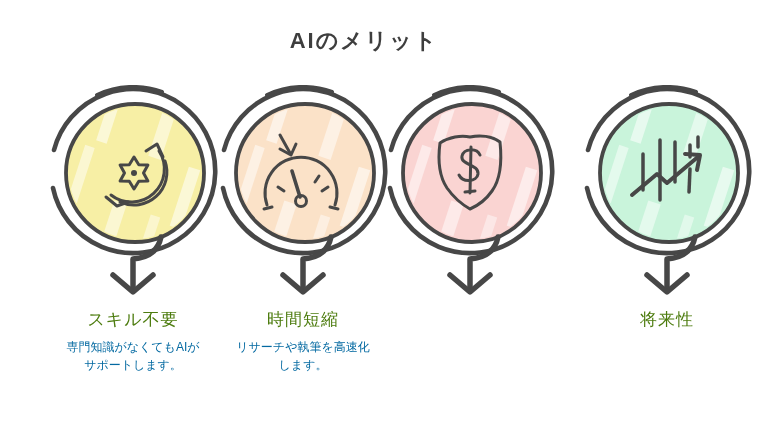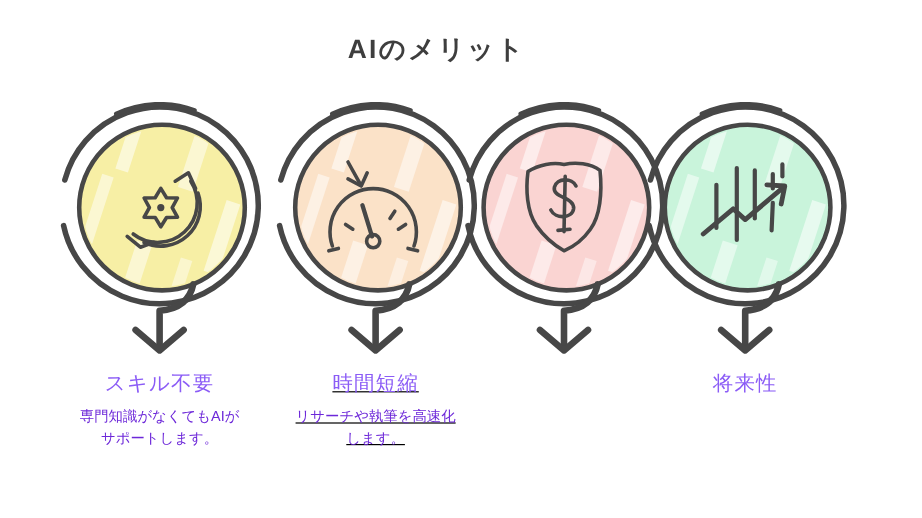--- a/index.html
+++ b/index.html
@@ -9,24 +9,24 @@
   }
   .stage{position:relative;width:768px;height:432px;background:#ffffff;}
   .title{
     position:absolute;top:26px;left:0;right:0;text-align:center;
     font-size:22px;font-weight:bold;letter-spacing:2px;color:#3e3e3e;
     transform:translateX(-20px);
   }
   .col{position:absolute;top:85px;width:170px;text-align:center;}
   .col svg{display:block;margin:0 auto;}
   .col .heading{
-    margin-top:11px;font-size:17px;font-weight:500;letter-spacing:1px;color:#8b5cf6;
+    margin-top:11px;font-size:17px;font-weight:500;letter-spacing:1px;color:#4d7c0f;
   }
   .col .desc{
-    margin:7px auto 0;width:142px;font-size:12px;line-height:1.5;color:#6d28d9;
+    margin:7px auto 0;width:142px;font-size:12px;line-height:1.5;color:#0369a1;
   }
   .defs-holder{position:absolute;width:0;height:0;overflow:hidden;}
 </style>
 </head>
 <body>
 
 <div class="stage">
 
   <svg class="defs-holder" aria-hidden="true">
     <defs>
@@ -64,21 +64,21 @@
         <path d="M 117,76 A 33 33 0 0 1 72,117"></path>
         <path d="M 58,112 L 69,121 L 80,117"></path>
         <path d="M 86,72 L 90.8,79.8 L 99.9,80 L 95.5,88 L 99.9,96 L 90.8,96.2 L 86,104 L 81.3,96.2 L 72.1,96 L 76.5,88 L 72.1,80 L 81.3,79.8 Z"></path>
         <circle cx="86" cy="88" r="3" fill="#474747" stroke="none"></circle>
       </g>
     </svg>
     <div class="heading">スキル不要</div>
     <div class="desc">専門知識がなくてもAIがサポートします。</div>
   </div>
 
-  <div class="col" style="left:228px;text-decoration:underline;">
+  <div class="col" style="left:218px;">
     <svg width="170" height="212" viewBox="0 0 170 212">
       <circle cx="87" cy="88" r="69" fill="#fbe2c8"></circle>
       <use href="#streaks"></use>
       <circle cx="87" cy="88" r="69" fill="none" stroke="#474747" stroke-width="3.8"></circle>
       <use href="#ringArrow"></use>
       <g fill="none" stroke="#474747" stroke-width="3" stroke-linecap="round" stroke-linejoin="round">
         <path d="M 62,50 L 72,68"></path>
         <path d="M 62,64 L 73,70 L 78,59"></path>
         <path d="M 49,120 A 36 36 0 1 1 117,120"></path>
         <path d="M 74,86 L 82,112" stroke-width="3.6"></path>
@@ -102,21 +102,21 @@
       <use href="#ringArrow"></use>
       <g fill="none" stroke="#474747" stroke-width="3" stroke-linecap="round" stroke-linejoin="round">
         <path d="M 55,58 C 64,52 76,50 85,52 C 95,50 107,51 115,57 C 117,76 115,95 107,106 C 100,116 92,121 85,124 C 78,120 69,113 62,103 C 54,91 53,73 55,58 Z"></path>
         <path d="M 86,62 L 85,108"></path>
         <path d="M 95,70 C 92,63 79,63 77,71 C 75,80 94,79 93,89 C 92,97 78,98 74,90"></path>
         <path d="M 80,107 L 90,106"></path>
       </g>
     </svg>
   </div>
 
-  <div class="col" style="left:536px;">
+  <div class="col" style="left:582px;">
     <svg width="170" height="212" viewBox="0 0 170 212">
       <circle cx="87" cy="88" r="69" fill="#c9f4db"></circle>
       <use href="#streaks"></use>
       <circle cx="87" cy="88" r="69" fill="none" stroke="#474747" stroke-width="3.8"></circle>
       <use href="#ringArrow"></use>
       <g fill="none" stroke="#474747" stroke-width="3.5" stroke-linecap="round" stroke-linejoin="round">
         <path d="M 61,69 L 61,105"></path>
         <path d="M 78,55 L 78,115"></path>
         <path d="M 93,57 L 93,97"></path>
         <path d="M 108,60 L 108,72"></path>

